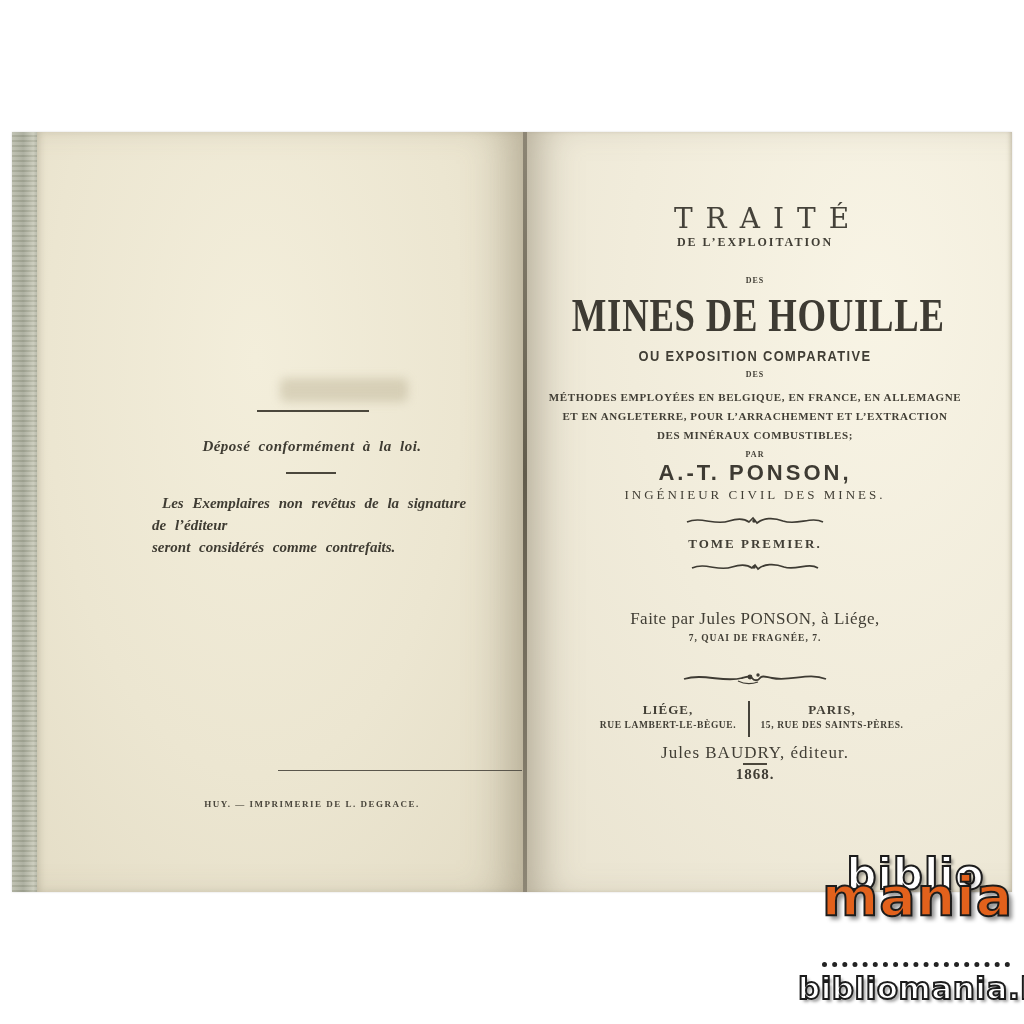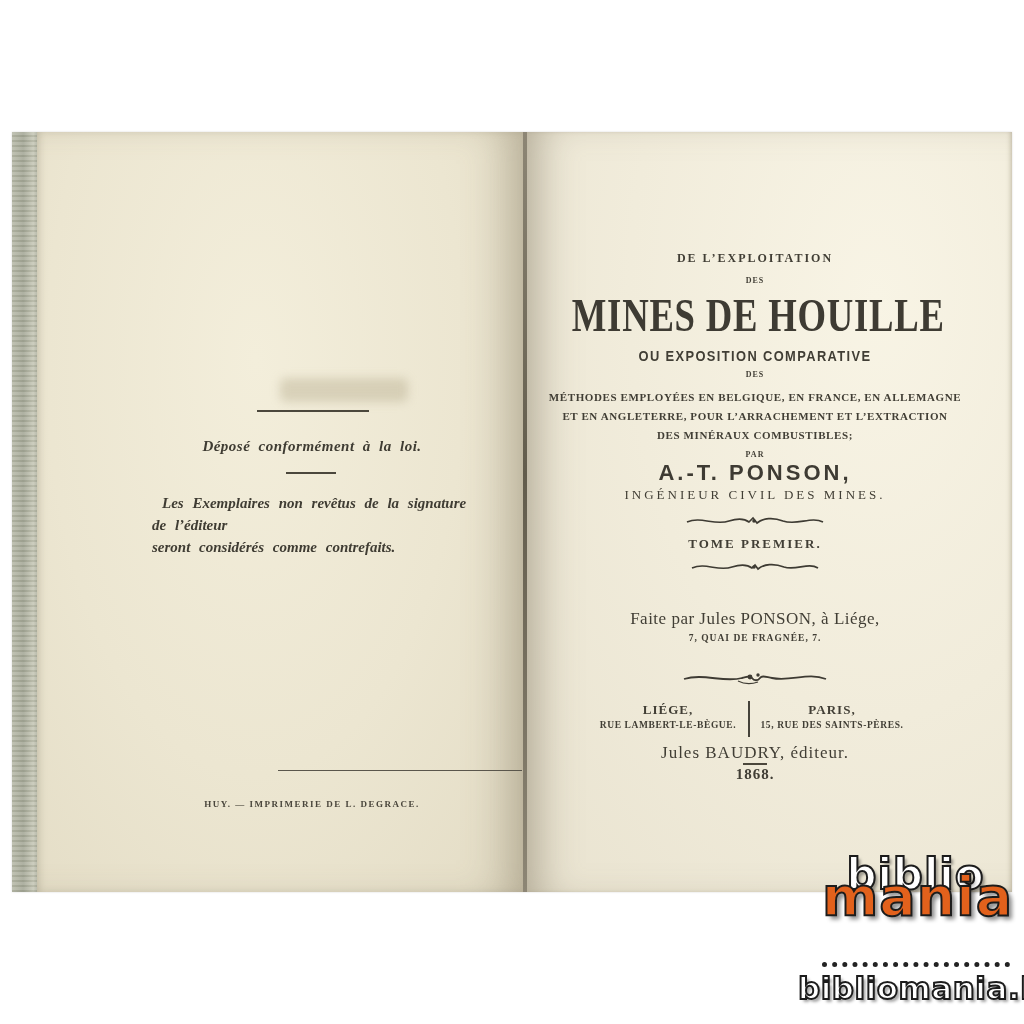--- a/index.html
+++ b/index.html
@@ -118,22 +118,23 @@
     <span class="l1">Les Exemplaires non revêtus de la signature de l’éditeur</span>
     <span class="l2">seront considérés comme contrefaits.</span>
   </div>
 
   <div class="rule" style="left:266px;top:638px;width:244px;height:1px;background:#5a564c;"></div>
   <div class="lp-text imprint" style="top:667px;">HUY. — IMPRIMERIE DE L. DEGRACE.</div>
 
   <div class="right-page"></div>
   <div class="gutter"></div>
 
-
-  <div class="rp t-sub1" style="top:119px;">DE L’EXPLOITATION</div>
+  <div class="rp t-main1" style="top:70px;">TRAITÉ</div>
+
+  <div class="rp t-sub1" style="top:103px;">DE L’EXPLOITATION</div>
 
   <div class="rp t-des" style="top:144px;">DES</div>
 
   <div class="rp t-main2" style="top:156px;">MINES DE HOUILLE</div>
 
   <div class="rp t-sub2" style="top:216px;">OU EXPOSITION COMPARATIVE</div>
 
   <div class="rp t-des" style="top:238px;">DES</div>
 
   <div class="rp t-methods" style="top:256px;">

